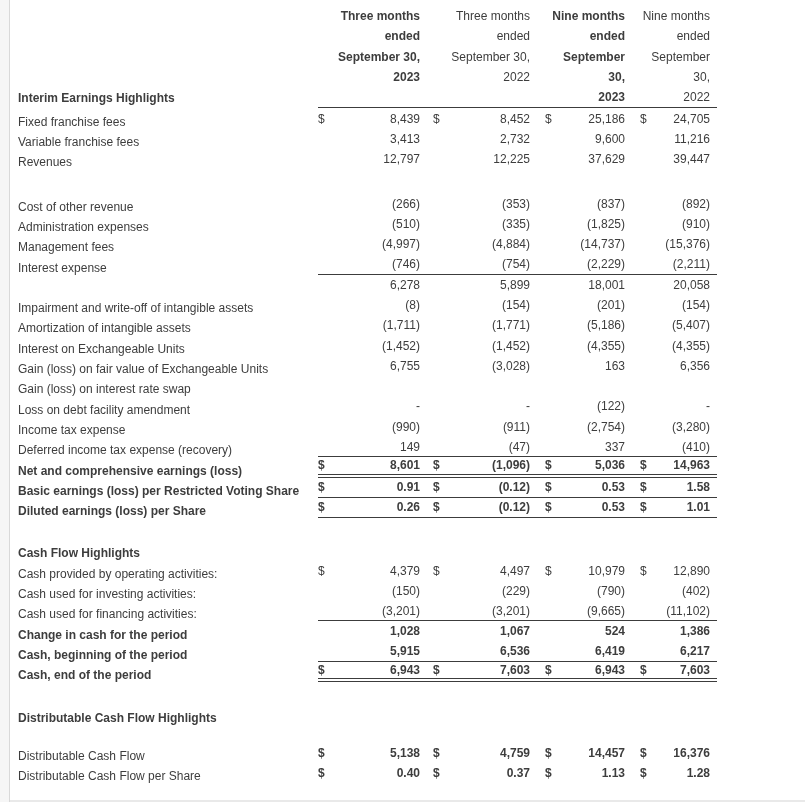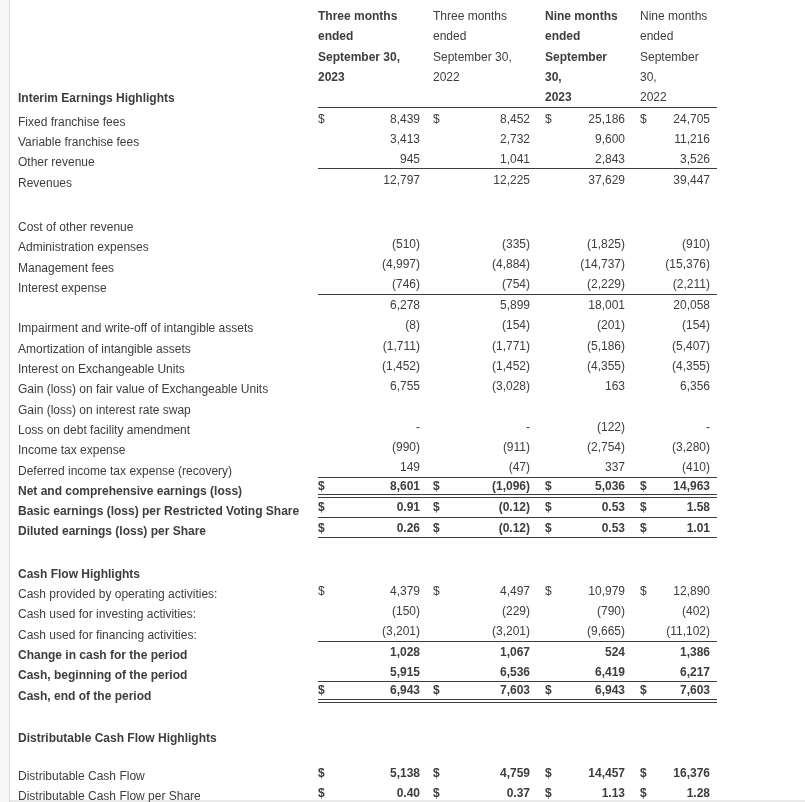--- a/index.html
+++ b/index.html
@@ -20,21 +20,21 @@
   .gutter{position:absolute;left:0;top:0;bottom:0;width:9px;background:var(--gutter-bg);border-right:1px solid var(--gutter-line)}
   .bottom-rule{position:absolute;left:10px;right:0;bottom:0;height:2px;background:var(--bottom-rule)}
   .content{position:absolute;left:18px;top:6px;width:770px}
 
   .bold{font-weight:bold}
 
   
   .hrow{display:flex}
   .hlabel{width:300px;flex-shrink:0;display:flex;align-items:flex-end;padding-bottom:3px}
   .header-cols{display:flex;border-bottom:1px solid var(--rule)}
-  .hcol{line-height:20.3px;text-align:left;box-sizing:border-box}
+  .hcol{line-height:20.3px;text-align:right;box-sizing:border-box}
 
   
   .g0{width:102px}
   .g1{width:110px;padding-left:13px}
   .g2{width:95px;padding-left:15px}
   .g3{width:92px;padding-left:15px;padding-right:7px}
 
   
   .row{display:flex;height:20.3px;align-items:flex-end}
   .label{width:300px;flex-shrink:0;display:flex;align-items:center;white-space:nowrap}
@@ -119,41 +119,20 @@
             <span class="cur"></span>
             <span class="val">9,600</span>
           </div>
           <div class="grp g3">
             <span class="cur"></span>
             <span class="val">11,216</span>
           </div>
         </div>
       </div>
       <div class="row">
-        <div class="label">Other revenue</div>
-        <div class="nums bb">
-          <div class="grp g0">
-            <span class="cur"></span>
-            <span class="val">945</span>
-          </div>
-          <div class="grp g1">
-            <span class="cur"></span>
-            <span class="val">1,041</span>
-          </div>
-          <div class="grp g2">
-            <span class="cur"></span>
-            <span class="val">2,843</span>
-          </div>
-          <div class="grp g3">
-            <span class="cur"></span>
-            <span class="val">3,526</span>
-          </div>
-        </div>
-      </div>
-      <div class="row">
         <div class="label">Revenues</div>
         <div class="nums">
           <div class="grp g0">
             <span class="cur"></span>
             <span class="val">12,797</span>
           </div>
           <div class="grp g1">
             <span class="cur"></span>
             <span class="val">12,225</span>
           </div>
@@ -163,20 +142,38 @@
           </div>
           <div class="grp g3">
             <span class="cur"></span>
             <span class="val">39,447</span>
           </div>
         </div>
       </div>
       <div class="spacer" style="height: 24px;"></div>
       <div class="row">
         <div class="label">Cost of other revenue</div>
+        <div class="nums">
+          <div class="grp g0">
+            <span class="cur"></span>
+            <span class="val">(266)</span>
+          </div>
+          <div class="grp g1">
+            <span class="cur"></span>
+            <span class="val">(353)</span>
+          </div>
+          <div class="grp g2">
+            <span class="cur"></span>
+            <span class="val">(837)</span>
+          </div>
+          <div class="grp g3">
+            <span class="cur"></span>
+            <span class="val">(892)</span>
+          </div>
+        </div>
       </div>
       <div class="row">
         <div class="label">Administration expenses</div>
         <div class="nums">
           <div class="grp g0">
             <span class="cur"></span>
             <span class="val">(510)</span>
           </div>
           <div class="grp g1">
             <span class="cur"></span>

